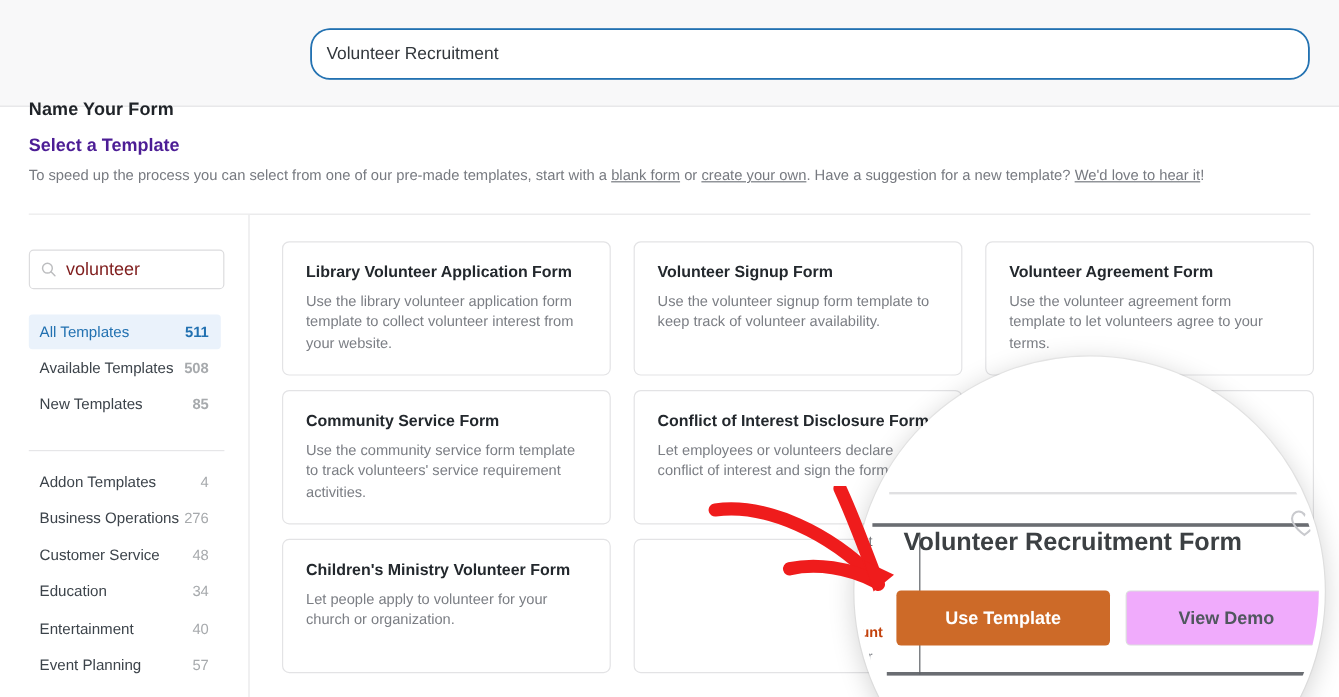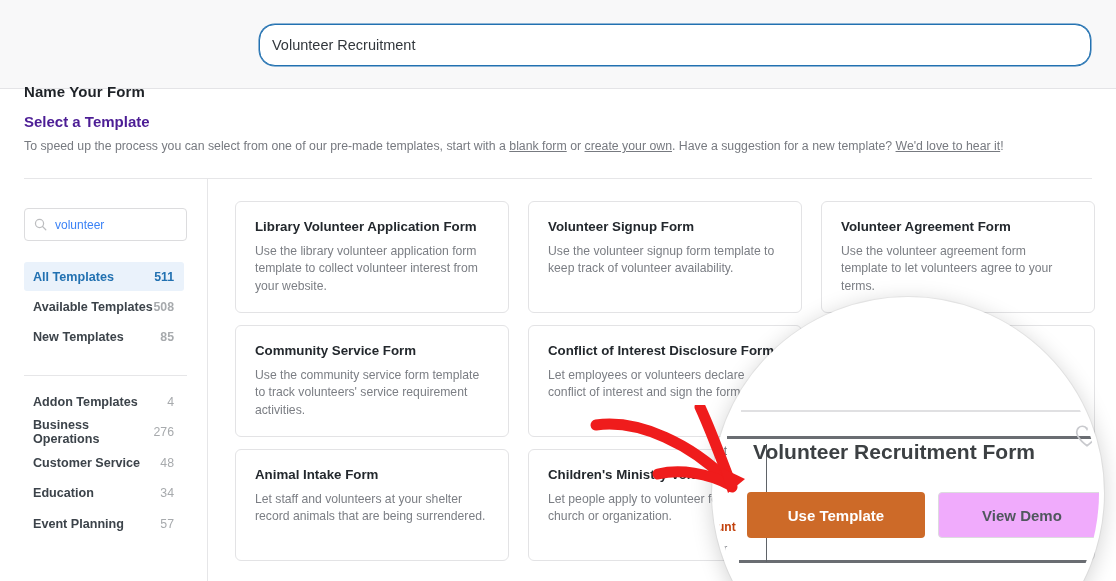--- a/index.html
+++ b/index.html
@@ -63,30 +63,30 @@
   }
   .search-box {
     position: absolute; left: 24px; top: 29px; width: 163px; height: 33px;
     border: 1px solid #dcdcde; border-radius: 4px; background: #fff;
     display: flex; align-items: center; padding: 0 9px;
   }
   .search-ic { width: 13px; height: 13px; flex: 0 0 13px; margin-right: 8px; opacity: .55; }
   .search-input {
     border: none; outline: none; width: 118px;
     font-family: "Liberation Sans", sans-serif;
-    font-size: 12px; color: #3b82f6; background: transparent;
+    font-size: 15px; color: #7f1d1d; background: transparent;
   }
   .nav-list { position: absolute; left: 0; top: 83px; width: 208px; }
   .nav-item {
     display: flex; align-items: center; justify-content: space-between;
     height: 29px; margin: 0 24px 1px 24px; padding: 0 10px 0 9px;
     border-radius: 3px;
     font-size: 12.6px; color: #3c434a;
   }
-  .nav-item .lbl { font-weight: bold; }
+  .nav-item .lbl { font-weight: normal; }
   .nav-item .cnt { font-size: 12.3px; color: #a7aaad; font-weight: bold; }
   .nav-item.active { background: #eaf2fb; }
   .nav-item.active .lbl { color: #2271b1; }
   .nav-item.active .cnt { color: #2271b1; }
   .nav-sep {
     position: absolute; left: 24px; top: 196px; width: 163px; height: 1px;
     background: #e6e6e8;
   }
   .nav-list2 { position: absolute; left: 0; top: 208px; width: 208px; }
   .nav-list2 .nav-item { height: 29.5px; font-weight: bold; }
@@ -235,20 +235,24 @@
       </div>
       <div class="nav-item">
         <span class="lbl">Customer Service</span>
         <span class="cnt">48</span>
       </div>
       <div class="nav-item">
         <span class="lbl">Education</span>
         <span class="cnt">34</span>
       </div>
       <div class="nav-item">
+        <span class="lbl">Entertainment</span>
+        <span class="cnt">40</span>
+      </div>
+      <div class="nav-item">
         <span class="lbl">Event Planning</span>
         <span class="cnt">57</span>
       </div>
     </div>
   </div>
 
   <div class="grid">
 
     <div class="grid-row">
       <div class="card">
@@ -274,24 +278,20 @@
         <div class="card-title">Conflict of Interest Disclosure Form</div>
         <div class="card-desc">Let employees or volunteers declare conflict of interest and sign the form.</div>
       </div>
       <div class="card">
         <div class="card-title">Volunteer Recruitment Form</div>
         <div class="card-desc">Use the volunteer recruitment form template to recruit volunteers for your cause.</div>
       </div>
     </div>
 
     <div class="grid-row">
-      <div class="card">
-        <div class="card-title">Animal Intake Form</div>
-        <div class="card-desc">Let staff and volunteers at your shelter record animals that are being surrendered.</div>
-      </div>
       <div class="card">
         <div class="card-title">Children's Ministry Volunteer Form</div>
         <div class="card-desc">Let people apply to volunteer for your church or organization.</div>
       </div>
       <div class="card">
         <div class="card-title"></div>
         <div class="card-desc"></div>
       </div>
     </div>
 

